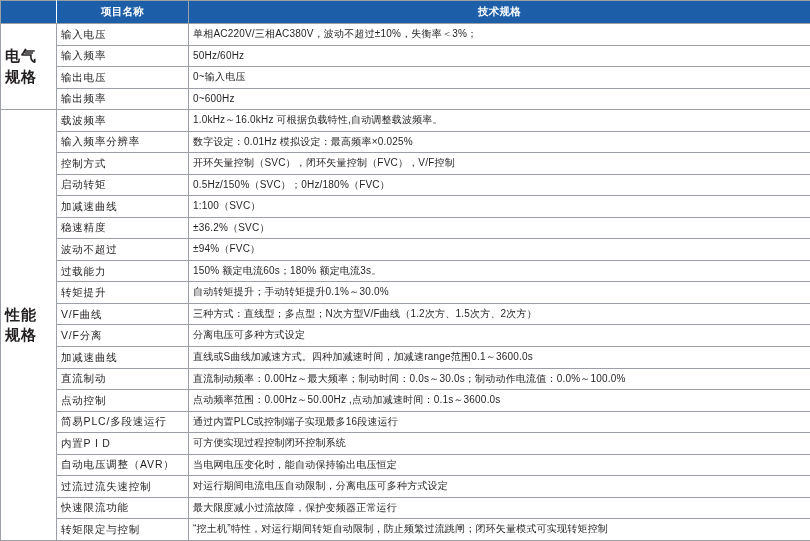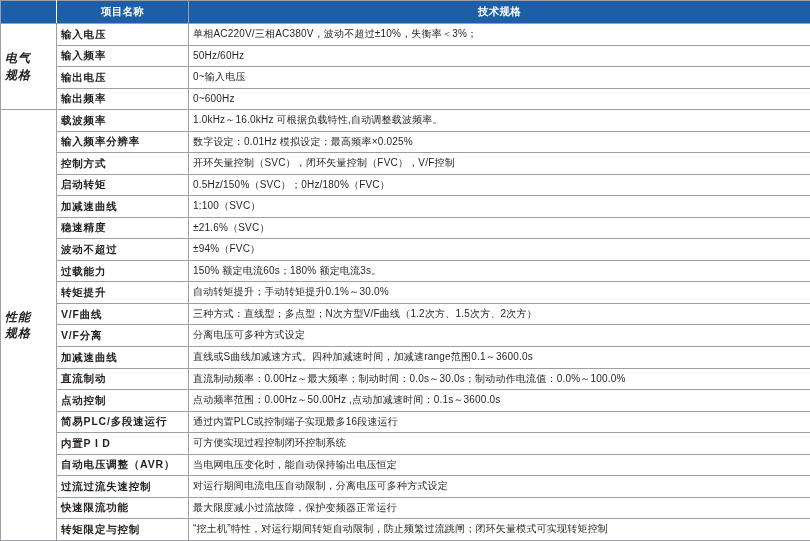--- a/index.html
+++ b/index.html
@@ -40,27 +40,26 @@
     height: 22px;
     border-color: #1c5ea8;
     letter-spacing: 1px;
   }
   thead th.blank {
     background: #1c5ea8;
     border-right-color: #ffffff;
   }
   td.group-cell {
     font-weight: bold;
-    font-size: 12px;
+    font-size: 15px;
     letter-spacing: 1px;
     width: 56px;
-    font-style: italic;
   }
   td.item-cell {
-    font-weight: bold;
+    font-weight: normal;
     font-size: 10.5px;
     letter-spacing: 0.8px;
     margin-left: 36px;
   }
   td.value-cell {
     font-size: 10px;
     letter-spacing: 0.2px;
     margin-left: 18px;
   }
   .group-stack {
@@ -126,21 +125,21 @@
     <tr>
       <td class="item-cell">启动转矩</td>
       <td class="value-cell">0.5Hz/150%（SVC）；0Hz/180%（FVC）</td>
     </tr>
     <tr>
       <td class="item-cell">加减速曲线</td>
       <td class="value-cell">1:100（SVC）</td>
     </tr>
     <tr>
       <td class="item-cell">稳速精度</td>
-      <td class="value-cell">±21.6%（SVC）</td>
+      <td class="value-cell">±36.2%（SVC）</td>
     </tr>
     <tr>
       <td class="item-cell">波动不超过</td>
       <td class="value-cell">±94%（FVC）</td>
     </tr>
     <tr>
       <td class="item-cell">过载能力</td>
       <td class="value-cell">150% 额定电流60s；180% 额定电流3s。</td>
     </tr>
     <tr>

